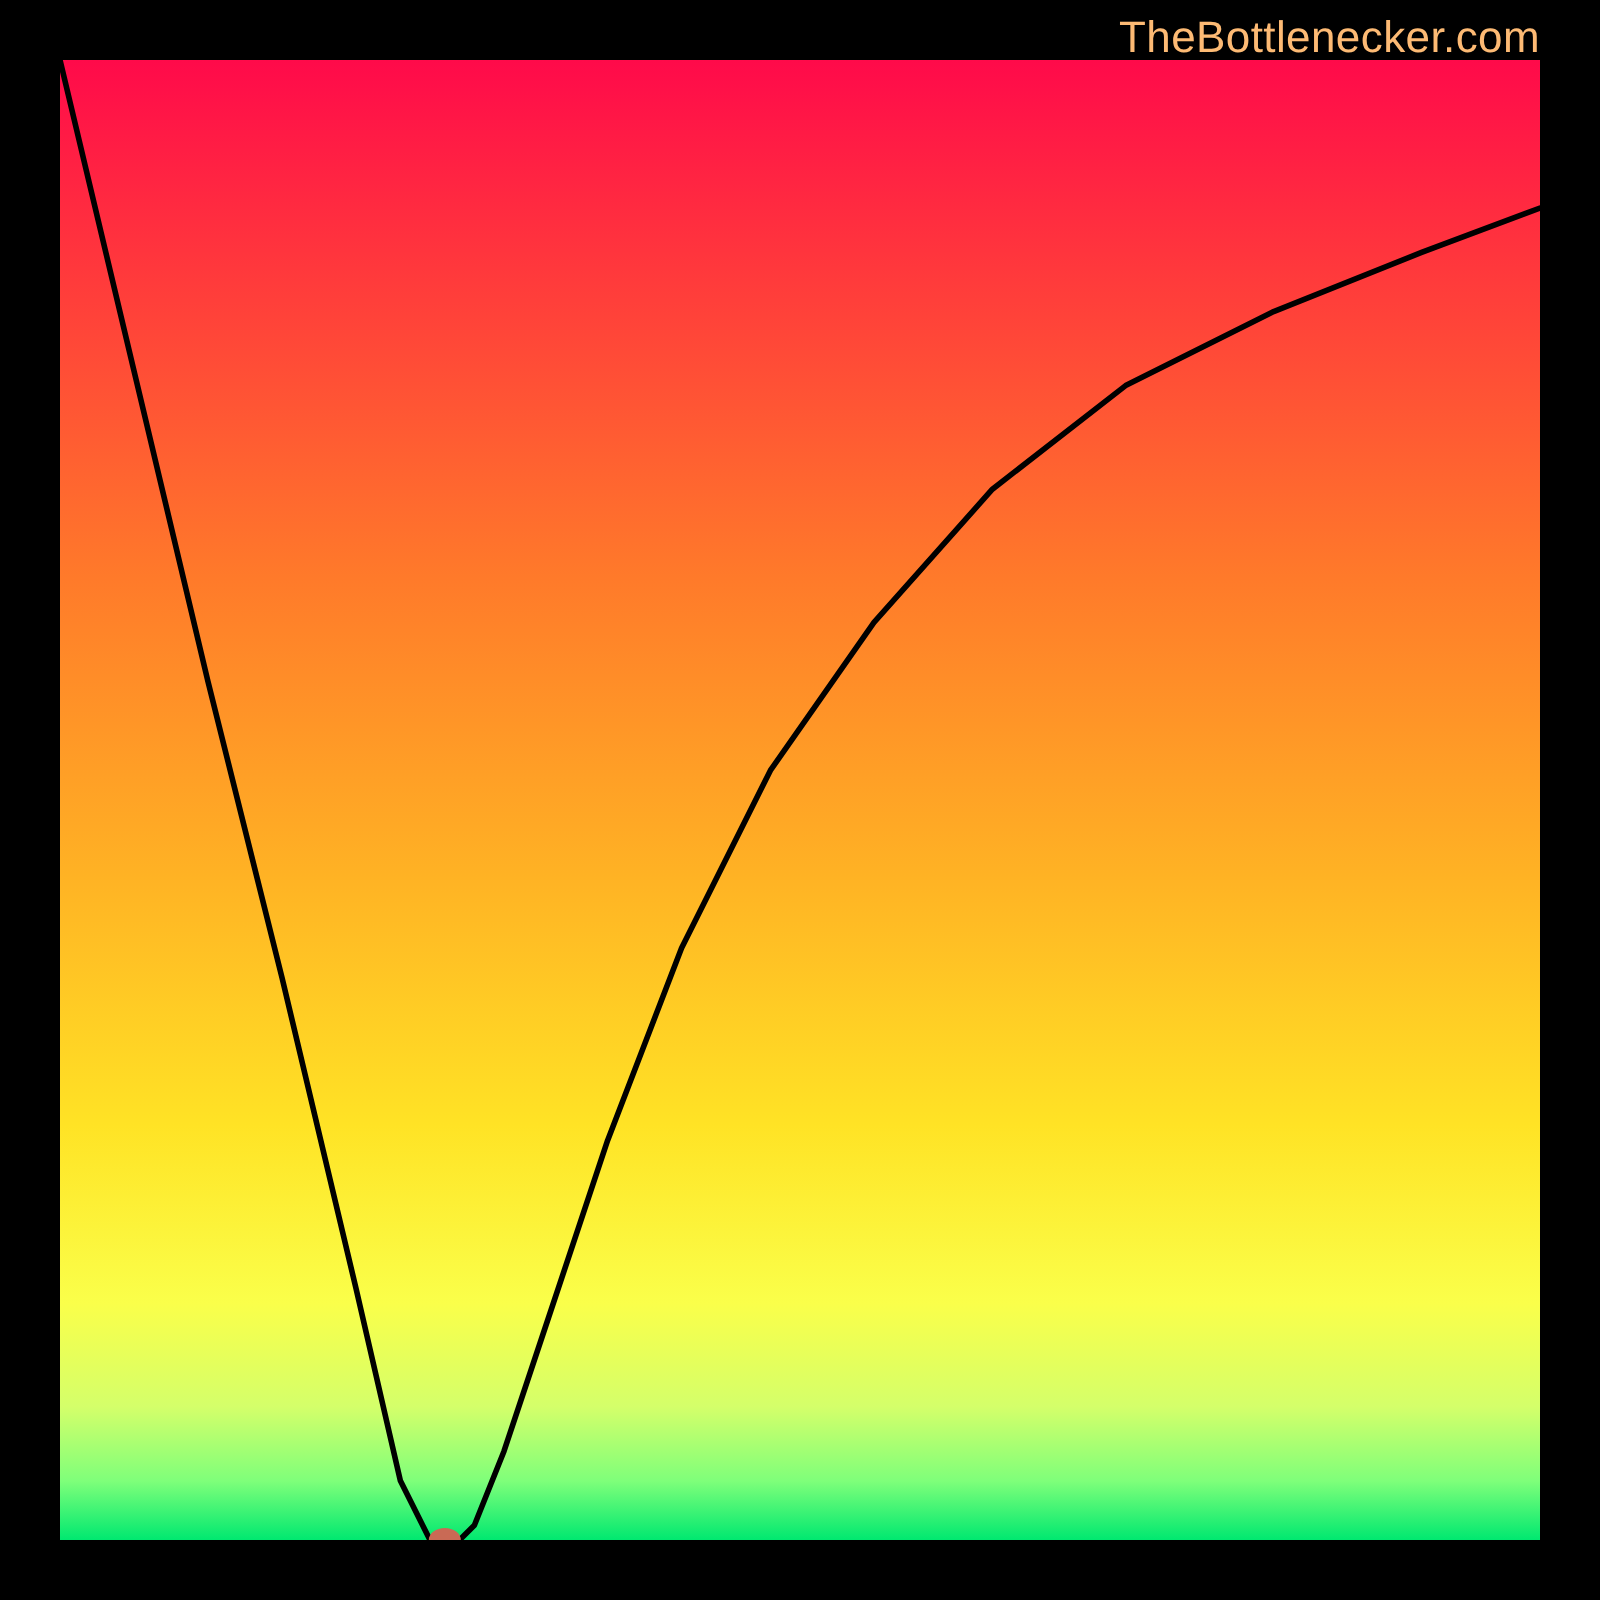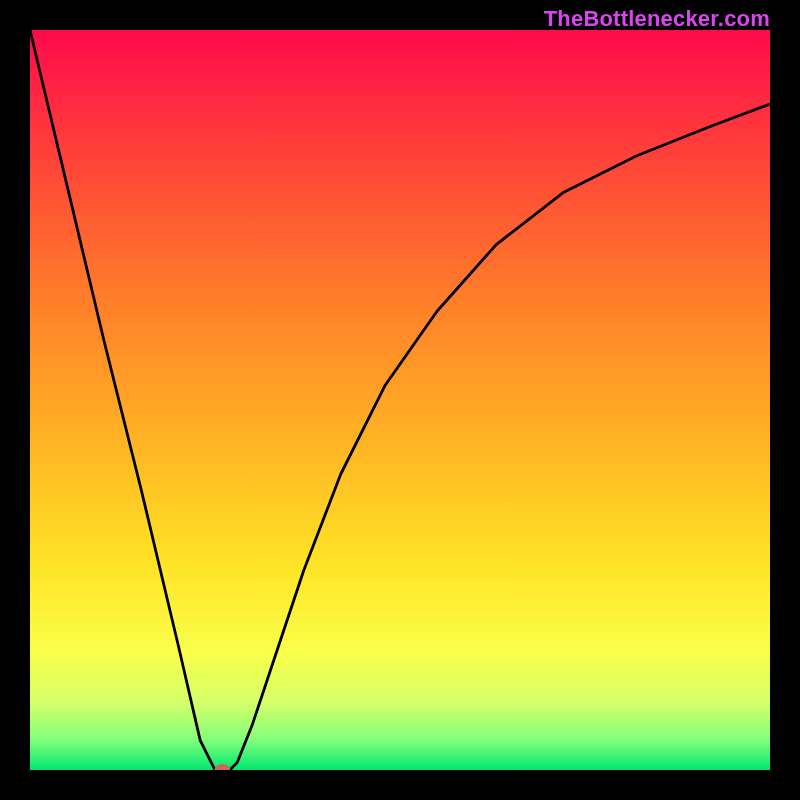--- a/index.html
+++ b/index.html
@@ -23,23 +23,23 @@
     position: absolute;
     left: 0;
     top: 0;
     width: 740px;
     height: 740px;
   }
   .watermark {
     position: absolute;
     top: 6px;
     right: 30px;
-    color: #d946ef;
+    color: #fdba74;
     font-size: 22px;
-    font-weight: 700;
+    font-weight: 400;
     letter-spacing: 0.2px;
     z-index: 10;
   }
   svg { display: block; }
 </style>
 </head>
 <body>
 
 <div class="watermark">TheBottlenecker.com</div>
 

